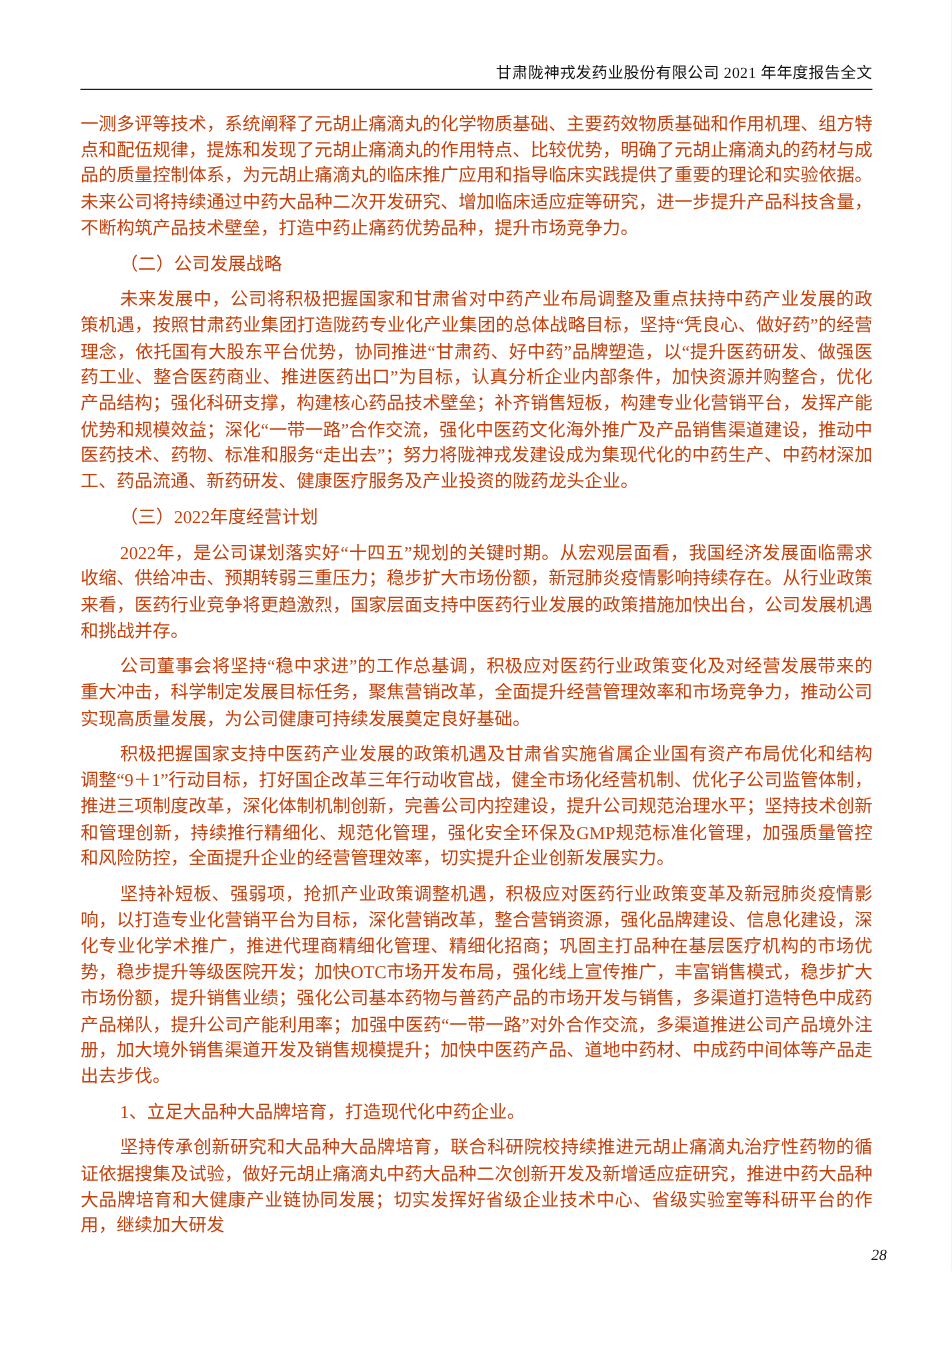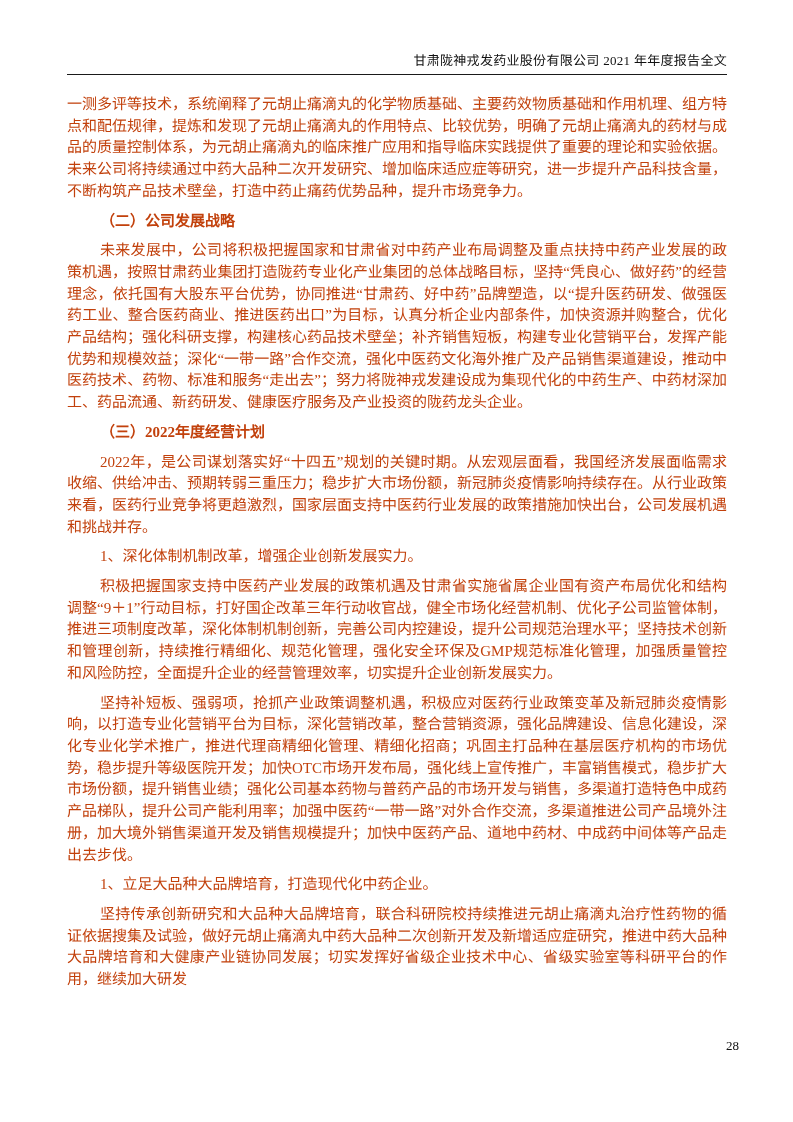--- a/index.html
+++ b/index.html
@@ -35,43 +35,44 @@
     line-height: 21.7px;
     text-align: justify;
     text-justify: inter-ideograph;
     color: #c2410c;
   }
   .doc-body p {
     margin: 0 0 8px 0;
     text-indent: 2.2em;
   }
   .doc-body p.continuation { text-indent: 0; }
-  .doc-body p.heading { font-weight: bold; }
+  .doc-body p.heading { font-weight: normal; }
   .page-number {
     position: absolute;
     top: 1038px;
     right: 54px;
     font-size: 13px;
     color: #111111;
+    font-style: italic;
   }
 </style>
 </head>
 <body>
 
 <div class="page">
 
   <div class="report-header">甘肃陇神戎发药业股份有限公司 2021 年年度报告全文</div>
 
   <div class="doc-body">
     <p class="continuation">一测多评等技术，系统阐释了元胡止痛滴丸的化学物质基础、主要药效物质基础和作用机理、组方特点和配伍规律，提炼和发现了元胡止痛滴丸的作用特点、比较优势，明确了元胡止痛滴丸的药材与成品的质量控制体系，为元胡止痛滴丸的临床推广应用和指导临床实践提供了重要的理论和实验依据。未来公司将持续通过中药大品种二次开发研究、增加临床适应症等研究，进一步提升产品科技含量，不断构筑产品技术壁垒，打造中药止痛药优势品种，提升市场竞争力。</p>
     <p class="heading">（二）公司发展战略</p>
     <p>未来发展中，公司将积极把握国家和甘肃省对中药产业布局调整及重点扶持中药产业发展的政策机遇，按照甘肃药业集团打造陇药专业化产业集团的总体战略目标，坚持“凭良心、做好药”的经营理念，依托国有大股东平台优势，协同推进“甘肃药、好中药”品牌塑造，以“提升医药研发、做强医药工业、整合医药商业、推进医药出口”为目标，认真分析企业内部条件，加快资源并购整合，优化产品结构；强化科研支撑，构建核心药品技术壁垒；补齐销售短板，构建专业化营销平台，发挥产能优势和规模效益；深化“一带一路”合作交流，强化中医药文化海外推广及产品销售渠道建设，推动中医药技术、药物、标准和服务“走出去”；努力将陇神戎发建设成为集现代化的中药生产、中药材深加工、药品流通、新药研发、健康医疗服务及产业投资的陇药龙头企业。</p>
     <p class="heading">（三）2022年度经营计划</p>
     <p>2022年，是公司谋划落实好“十四五”规划的关键时期。从宏观层面看，我国经济发展面临需求收缩、供给冲击、预期转弱三重压力；稳步扩大市场份额，新冠肺炎疫情影响持续存在。从行业政策来看，医药行业竞争将更趋激烈，国家层面支持中医药行业发展的政策措施加快出台，公司发展机遇和挑战并存。</p>
-    <p>1、深化体制机制改革，增强企业创新发展实力。</p>
+    <p>公司董事会将坚持“稳中求进”的工作总基调，积极应对医药行业政策变化及对经营发展带来的重大冲击，科学制定发展目标任务，聚焦营销改革，全面提升经营管理效率和市场竞争力，推动公司实现高质量发展，为公司健康可持续发展奠定良好基础。</p>
     <p>积极把握国家支持中医药产业发展的政策机遇及甘肃省实施省属企业国有资产布局优化和结构调整“9＋1”行动目标，打好国企改革三年行动收官战，健全市场化经营机制、优化子公司监管体制，推进三项制度改革，深化体制机制创新，完善公司内控建设，提升公司规范治理水平；坚持技术创新和管理创新，持续推行精细化、规范化管理，强化安全环保及GMP规范标准化管理，加强质量管控和风险防控，全面提升企业的经营管理效率，切实提升企业创新发展实力。</p>
     <p>坚持补短板、强弱项，抢抓产业政策调整机遇，积极应对医药行业政策变革及新冠肺炎疫情影响，以打造专业化营销平台为目标，深化营销改革，整合营销资源，强化品牌建设、信息化建设，深化专业化学术推广，推进代理商精细化管理、精细化招商；巩固主打品种在基层医疗机构的市场优势，稳步提升等级医院开发；加快OTC市场开发布局，强化线上宣传推广，丰富销售模式，稳步扩大市场份额，提升销售业绩；强化公司基本药物与普药产品的市场开发与销售，多渠道打造特色中成药产品梯队，提升公司产能利用率；加强中医药“一带一路”对外合作交流，多渠道推进公司产品境外注册，加大境外销售渠道开发及销售规模提升；加快中医药产品、道地中药材、中成药中间体等产品走出去步伐。</p>
     <p>1、立足大品种大品牌培育，打造现代化中药企业。</p>
     <p>坚持传承创新研究和大品种大品牌培育，联合科研院校持续推进元胡止痛滴丸治疗性药物的循证依据搜集及试验，做好元胡止痛滴丸中药大品种二次创新开发及新增适应症研究，推进中药大品种大品牌培育和大健康产业链协同发展；切实发挥好省级企业技术中心、省级实验室等科研平台的作用，继续加大研发</p>
   </div>
 
   <div class="page-number">28</div>
 
 </div>
 

